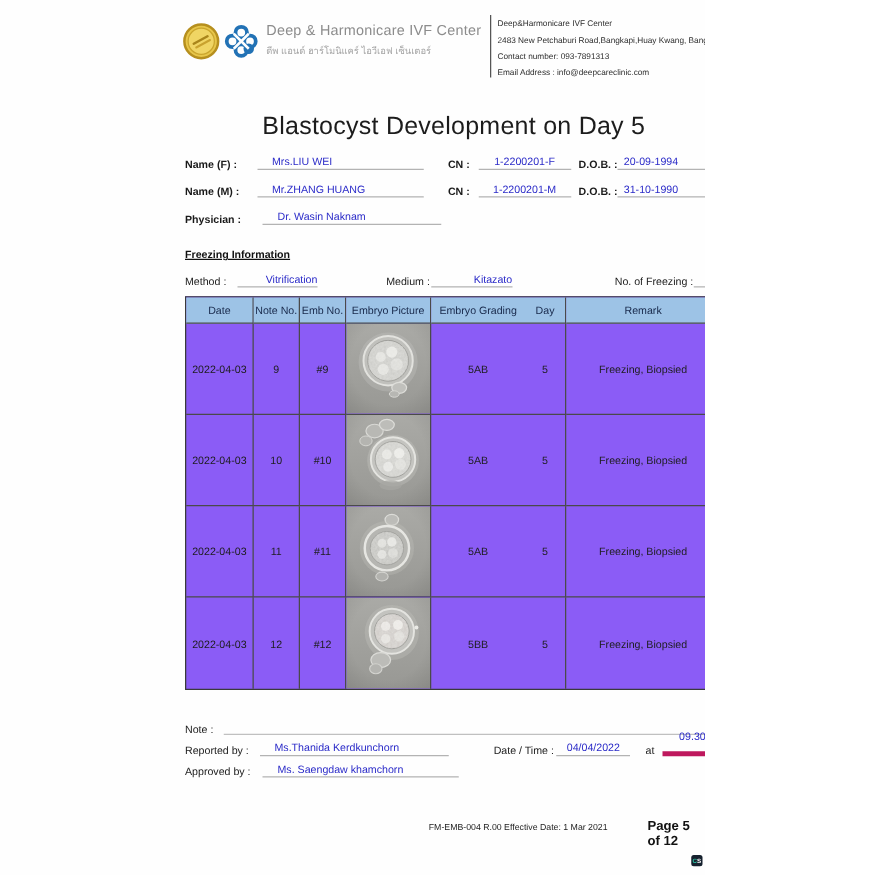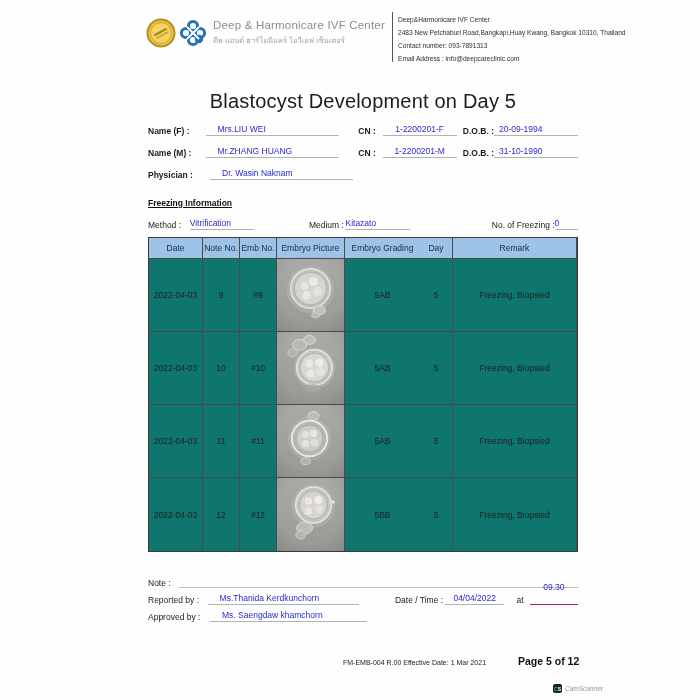--- a/index.html
+++ b/index.html
@@ -1,16 +1,16 @@
 <!DOCTYPE html>
 <html><head>
 <meta charset="utf-8">
 <style>
   html,body{margin:0;padding:0;background:#ffffff;}
-  .page{position:relative;width:700px;height:700px;background:#fefefe;overflow:hidden;
+  .page{position:relative;width:564px;height:700px;background:#fefefe;overflow:hidden;
         font-family:"Liberation Sans","DejaVu Sans",sans-serif;color:#1a1a1a;}
 
   
   .header{position:absolute;left:146px;top:12px;width:440px;display:flex;align-items:flex-start;}
   .logos{display:flex;align-items:center;gap:3px;margin-top:6px;}
   .brand{margin-left:6px;margin-top:7px;}
   .brand-name{font-size:11.5px;color:#8c8c8c;letter-spacing:.2px;white-space:nowrap;}
   .brand-thai{font-size:7.5px;color:#a2a2a2;margin-top:3px;white-space:nowrap;}
   .hdr-divider{width:0;border-left:1px solid #555;height:50px;margin:0 5px 0 7px;}
   .addr{display:flex;flex-direction:column;justify-content:space-between;height:50px;padding:2px 0;}
@@ -30,53 +30,53 @@
   .w-cn-label{width:26px;margin-left:19px;}
   .w-cn-val{width:80px;text-align:center;padding-left:0;}
   .w-dob-label{width:33px;margin-left:6px;}
   .w-dob-val{width:85px;padding-left:5px;}
 
   
   .freezing{position:absolute;left:148px;top:198px;width:430px;font-size:8.5px;}
   .fz-head{font-weight:700;text-decoration:underline;color:#111;}
   .fz-row{display:flex;align-items:flex-end;margin-top:9px;height:13px;}
   .fz-label{font-weight:400;color:#1a1a1a;white-space:nowrap;}
-  .fz-val{border-bottom:1px solid #b3b3b3;color:#2a2ac8;text-align:left;padding-bottom:1px;}
+  .fz-val{border-bottom:1px solid #b3b3b3;color:#2a2ac8;text-align:right;padding-bottom:1px;}
   .fz-m-label{width:57px;}
   .fz-m-val{width:88px;}
   .fz-med-label{width:50px;margin-left:55px;}
   .fz-med-val{width:88px;}
   .fz-n-label{width:70px;margin-left:82px;}
   .fz-n-val{width:32px;}
 
   
   .emb-table{position:absolute;left:148px;top:237px;width:430px;
              border:1.5px solid #3a3a3a;box-sizing:border-box;
              display:grid;grid-template-columns:54px 37px 37px 68px 75px 33px auto;
-             grid-template-rows:21px 73px 73px 73px 73px;background:#0f766e;}
+             grid-template-rows:21px 73px 73px 73px 73px;background:#8b5cf6;}
   .cell{border-right:1px solid #4a4a4a;border-bottom:1px solid #4a4a4a;
         display:flex;align-items:center;justify-content:center;
         font-size:8.5px;color:#1d1d1d;overflow:hidden;}
   .cell.hd{background:#9dc3e6;color:#17284a;font-weight:400;}
   .cell.no-r{border-right:none;}
   .cell.last-r{border-bottom:none;}
   .cell.pic{padding:0;}
   .cell.pic svg{display:block;width:100%;height:100%;}
 
   
   .notes{position:absolute;left:148px;top:574px;width:430px;font-size:8.5px;}
   .nrow{display:flex;align-items:flex-end;height:14px;margin-bottom:3px;}
   .nlabel{white-space:nowrap;color:#1a1a1a;}
   .note-line{flex:1;border-bottom:1px solid #c0c0c0;margin-left:8px;height:11px;}
   .sig-label{width:62px;}
   .sig-val{width:145px;border-bottom:1px solid #b3b3b3;color:#2a2ac8;padding:0 0 1px 12px;white-space:nowrap;}
   .dt-label{margin-left:36px;width:52px;}
   .dt-date{width:62px;border-bottom:1px solid #b3b3b3;color:#2a2ac8;text-align:center;padding-bottom:1px;margin-top:44px;}
   .dt-at{margin-left:12px;width:14px;}
-  .dt-time{width:50px;border-bottom:1px solid #be185d;color:#2a2ac8;text-align:center;padding-bottom:12px;}
+  .dt-time{width:50px;border-bottom:4px solid #be185d;color:#2a2ac8;text-align:center;padding-bottom:7px;}
 
   
   .doc-ref{position:absolute;left:343px;top:659px;font-size:7px;color:#222;}
   .page-no{position:absolute;left:518px;top:655px;font-size:10.5px;font-weight:700;color:#111;}
   .cam{position:absolute;left:553px;top:684px;display:flex;align-items:center;gap:3px;}
   .cam-badge{width:9px;height:9px;border-radius:2px;background:#16212e;color:#ffffff;
              font-size:5px;font-weight:700;display:flex;align-items:center;justify-content:center;}
   .cam-badge span{color:#27c2a0;}
   .cam-text{font-size:6.5px;color:#8f969c;font-style:italic;}
 </style>

